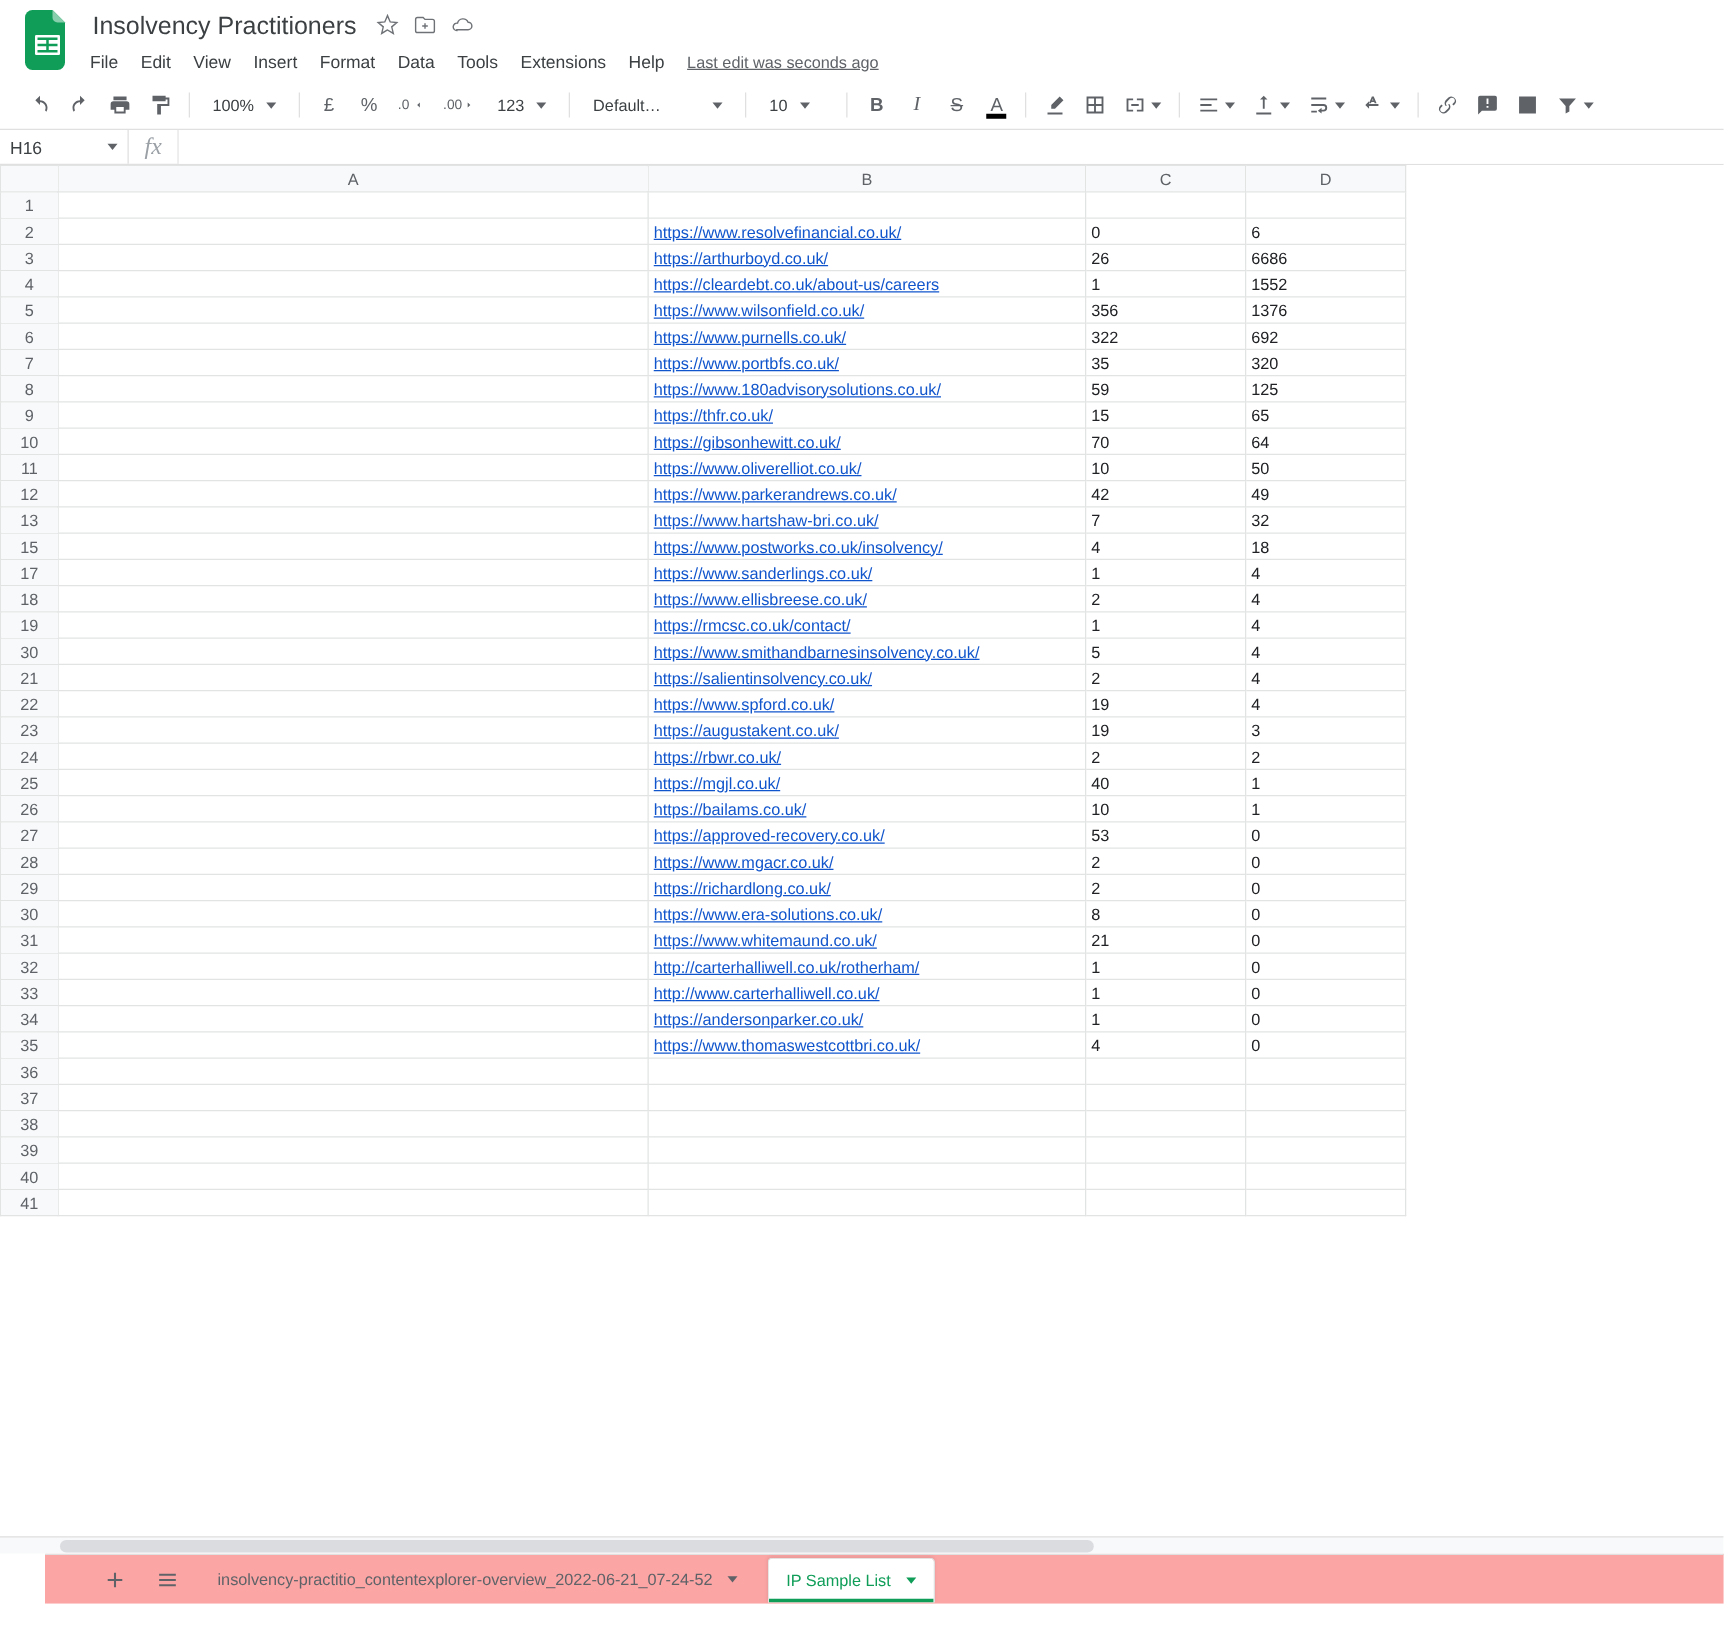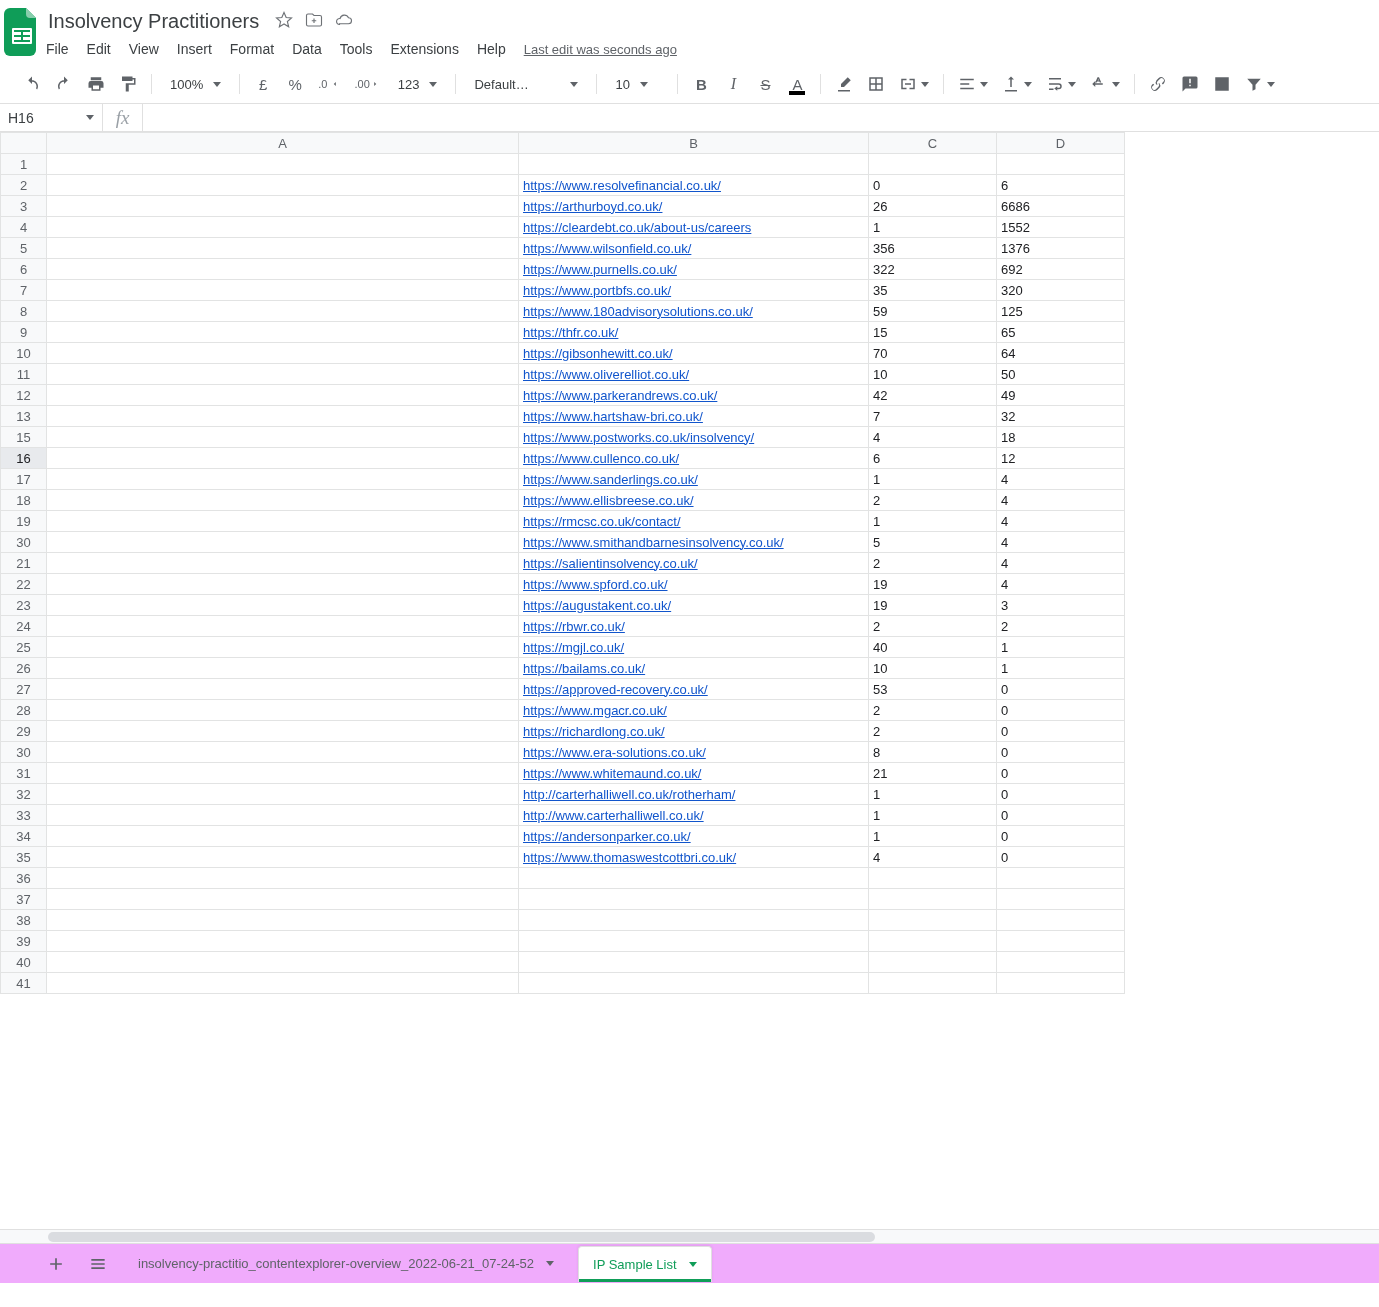--- a/index.html
+++ b/index.html
@@ -9,22 +9,22 @@
     font-size: 13px;
     color: #202124;
     background: #fff;
     overflow: hidden;
   }
 
   
   .title-bar {
     display: flex;
     align-items: flex-start;
-    padding: 8px 12px 0 4px;
-    gap: 4px;
+    padding: 8px 12px 0 20px;
+    gap: 14px;
   }
   .sheets-logo {
     width: 36px; height: 48px; display:flex; align-items:center; justify-content:center;
   }
   .sheets-logo svg { width: 36px; height: 48px; }
   .title-col { display:flex; flex-direction:column; gap:4px; }
   .doc-title-row { display:flex; align-items:center; gap:12px; }
   .doc-title {
     font-size: 20px;
     color: #3c4043;
@@ -157,21 +157,22 @@
     position:absolute; left:48px; top:2px; height:10px; width:60%;
     background:#dadce0; border-radius:5px;
   }
 
   
   .bottom-bar {
     display:flex; align-items:center; gap:10px;
     height:40px;
     border-top:1px solid #e0e0e0;
     padding: 0 8px 0 40px;
-    background:#f0abfc;
+    background:#fca5a5;
+    margin-left:36px;
   }
   .bb-btn {
     width:32px; height:32px; display:flex; align-items:center; justify-content:center;
     color:#5f6368; cursor:pointer;
   }
   .bb-btn svg { width:20px; height:20px; fill:#5f6368; }
   .sheet-tab {
     display:flex; align-items:center; gap:8px;
     padding: 0 14px; height:36px;
     border-radius:4px 4px 0 0;
@@ -478,27 +479,20 @@
             <td>7</td>
             <td>32</td>
           </tr>
           <tr>
             <th class="rowhdr">15</th>
             <td><a class="cell-link" href="#"></a></td>
             <td><a class="cell-link" href="#">https://www.postworks.co.uk/insolvency/</a></td>
             <td>4</td>
             <td>18</td>
           </tr>
-          <tr class="row-selected">
-            <th class="rowhdr">16</th>
-            <td><a class="cell-link" href="#"></a></td>
-            <td><a class="cell-link" href="#">https://www.cullenco.co.uk/</a></td>
-            <td>6</td>
-            <td>12</td>
-          </tr>
           <tr>
             <th class="rowhdr">17</th>
             <td><a class="cell-link" href="#"></a></td>
             <td><a class="cell-link" href="#">https://www.sanderlings.co.uk/</a></td>
             <td>1</td>
             <td>4</td>
           </tr>
           <tr>
             <th class="rowhdr">18</th>
             <td><a class="cell-link" href="#"></a></td>

